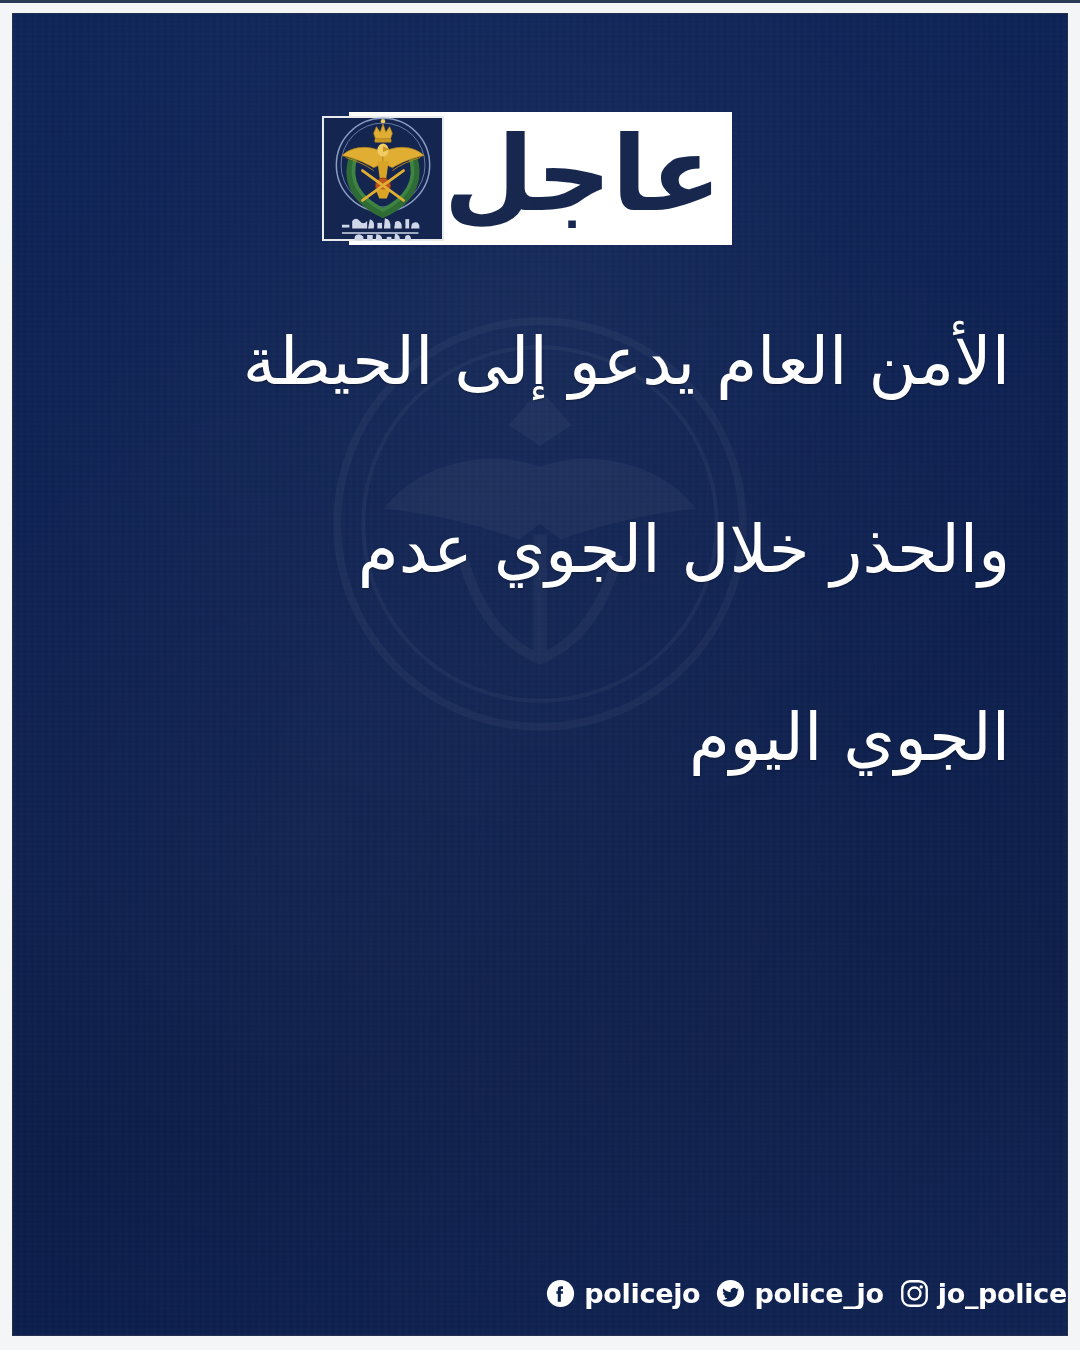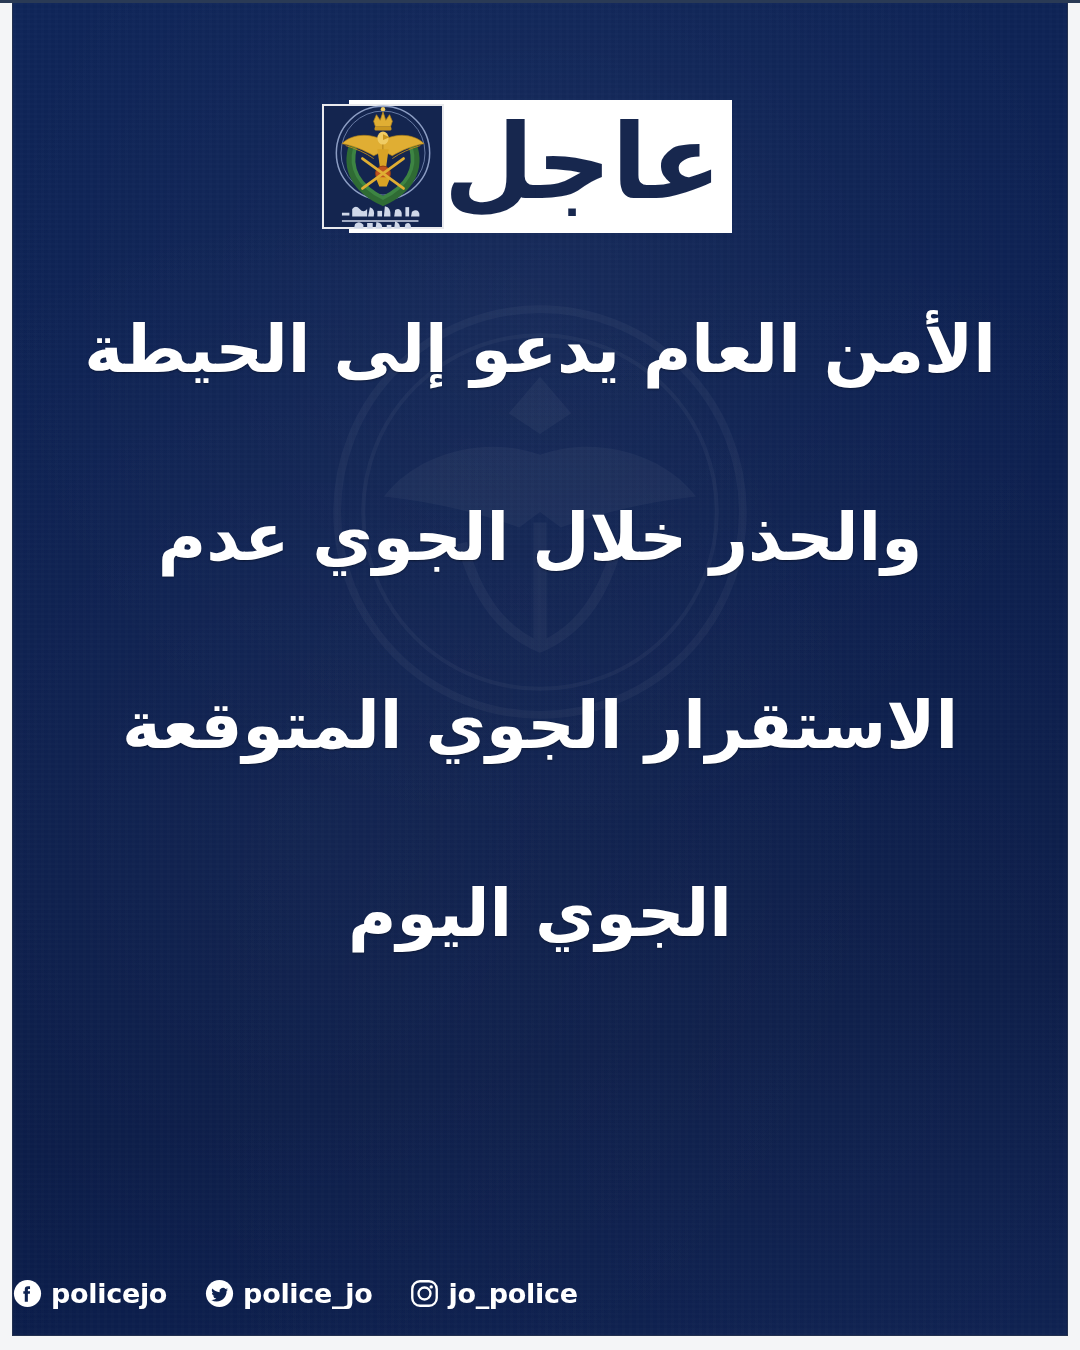--- a/index.html
+++ b/index.html
@@ -25,21 +25,21 @@
     background:#2a3a55;
     z-index:40;
   }
 
   
   .frame{
     position:absolute;
     top:0; left:0;
     width:1080px; height:1350px;
     background:#f4f5f7;
-    padding:1px 12px 14px 12px;
+    padding:13px 12px 14px 12px;
   }
 
   
   .poster{
     position:relative;
     width:100%;
     height:100%;
     background:#0e2250;
     background-image:
       radial-gradient(circle at 50% 22%, rgba(255,255,255,0.045) 0%, rgba(255,255,255,0.015) 26%, rgba(0,0,0,0) 48%),
@@ -109,45 +109,44 @@
     flex:0 0 122px;
   }
   .emblem-box svg{ display:block; }
 
   
   .headline{
     position:relative;
     z-index:5;
     margin-top:84px;
     width:940px;
-    text-align:center;
     color:#ffffff;
     font-size:66px;
-    font-weight:700;
+    font-weight:400;
     line-height:1.0;
     direction:rtl;
   }
   .headline .line{
     display:block;
     margin-bottom:122px;
     text-shadow:0 1px 2px rgba(0,0,0,.35);
     white-space:nowrap;
   }
   .headline .line:last-child{ margin-bottom:0; }
 
   
   .social{
     position:absolute;
     z-index:5;
     bottom:27px;
     left:0; right:0;
     display:flex;
-    justify-content:flex-start;
-    align-items:center;
-    gap:38px;
+    justify-content:flex-end;
+    align-items:center;
+    gap:16px;
     direction:ltr;
   }
   .social-item{
     display:flex;
     align-items:center;
     gap:9px;
   }
   .social-item .handle{
     color:#ffffff;
     font-size:27px;
@@ -225,21 +224,20 @@
             <path d="M73 133 q6 2 5 8 h-6 z"></path>
             <path d="M84 136 q5 -3 6 3 v2 h-7 z"></path>
           </g>
         </svg>
       </div>
     </div>
 
     <div class="headline">
       <span class="line">الأمن العام يدعو إلى الحيطة</span>
       <span class="line">والحذر خلال الجوي عدم</span>
-      <span class="line">الاستقرار الجوي المتوقعة</span>
       <span class="line">الجوي اليوم</span>
     </div>
 
     <div class="social">
 
       <div class="social-item">
         <span>
           <svg viewBox="0 0 32 32" width="29" height="29" aria-hidden="true">
             <circle cx="16" cy="16" r="15" fill="#ffffff"></circle>
             <path d="M18.6 16.4h-2.2V25h-3.4v-8.6h-1.6v-3h1.6v-1.9c0-2.2 1-3.5 3.6-3.5h2.2v3h-1.4c-.8 0-1 .3-1 .9v1.5h2.4z" fill="#0e2250"></path>

